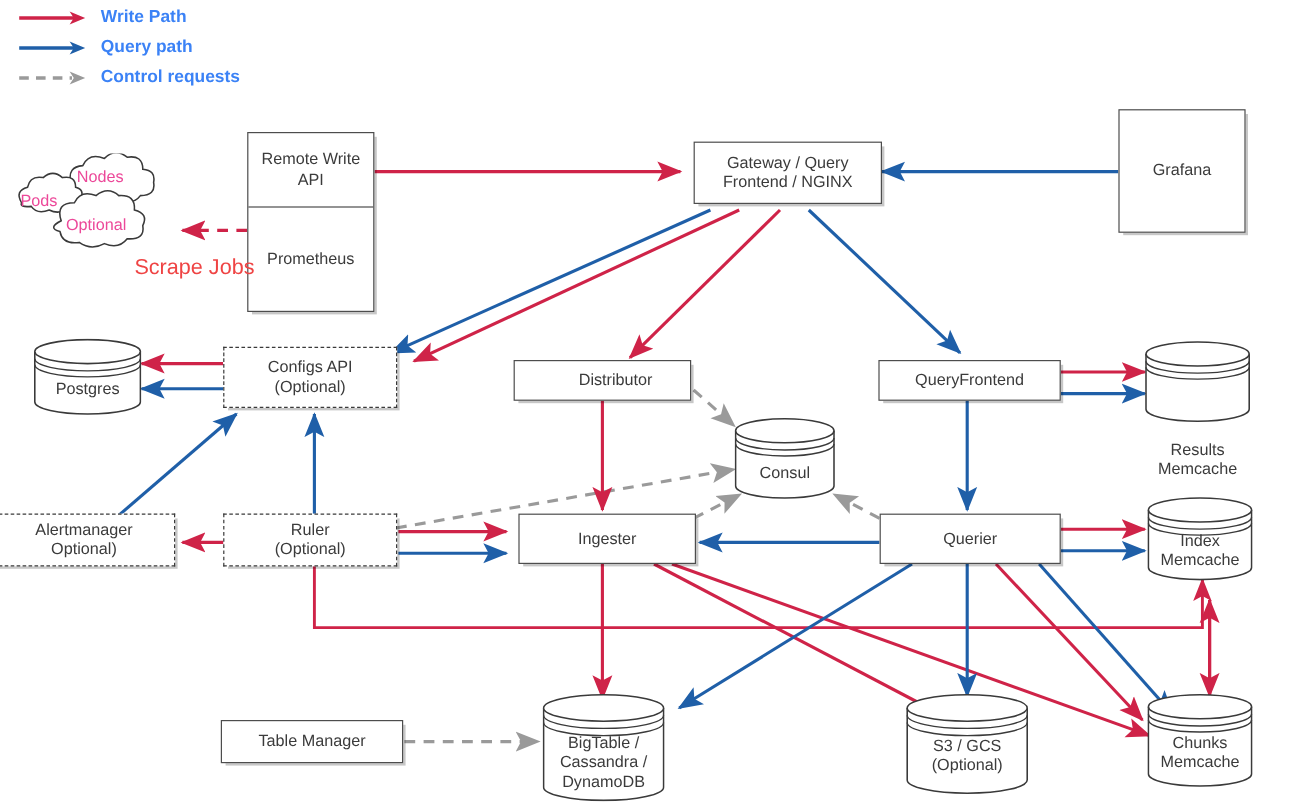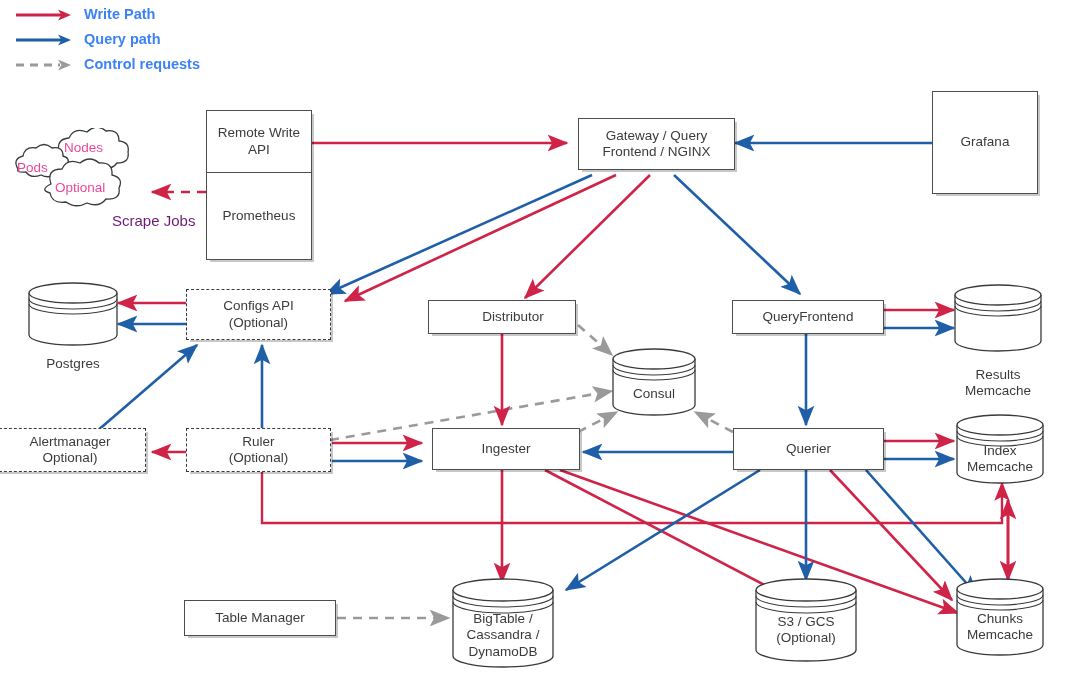--- a/index.html
+++ b/index.html
@@ -80,22 +80,22 @@
   
   #cloudgroup{ position:absolute; z-index:5; }
   #cloudgroup .cl-label{
     position:absolute;
     font-size:13.5px;
     color:#ec4899;
     white-space:nowrap;
   }
   .freelabel{
     position:absolute;
-    font-size:15px;
-    color:#701a75;
+    font-size:18px;
+    color:#ef4444;
     white-space:nowrap;
     z-index:6;
   }
   
   #legend{ position:absolute; left:0; top:0; z-index:7; }
   .lg-row{ position:absolute; height:20px; }
   .lg-text{
     position:absolute;
     left:70px;
     top:-2px;
@@ -314,21 +314,21 @@
     <span>Table Manager</span>
   </div>
 
   <div class="cyl" style="left:28px; top:282px; width:90px; height:64px;">
     <svg class="cyl-svg" width="90" height="64" viewBox="0 0 90 64">
       <path d="M1,11 L1,53 a44,10 0 0 0 88,0 L89,11" fill="#ffffff" stroke="#3a3a3a" stroke-width="1.3"></path>
       <ellipse cx="45" cy="11" rx="44" ry="10" fill="#ffffff" stroke="#3a3a3a" stroke-width="1.3"></ellipse>
       <path d="M1,17 a44,10 0 0 0 88,0" fill="none" stroke="#3a3a3a" stroke-width="1.1"></path>
       <path d="M1,22 a44,10 0 0 0 88,0" fill="none" stroke="#3a3a3a" stroke-width="1.1"></path>
     </svg>
-    <div class="cyl-label" style="top:34px;margin-top:40px;">
+    <div class="cyl-label" style="top:34px;">
       <span>Postgres</span>
     </div>
   </div>
 
   <div class="cyl" style="left:612px; top:348px; width:84px; height:68px;">
     <svg class="cyl-svg" width="84" height="68" viewBox="0 0 84 68">
       <path d="M1,11 L1,57 a41,10 0 0 0 82,0 L83,11" fill="#ffffff" stroke="#3a3a3a" stroke-width="1.3"></path>
       <ellipse cx="42" cy="11" rx="41" ry="10" fill="#ffffff" stroke="#3a3a3a" stroke-width="1.3"></ellipse>
       <path d="M1,17 a41,10 0 0 0 82,0" fill="none" stroke="#3a3a3a" stroke-width="1.1"></path>
       <path d="M1,22 a41,10 0 0 0 82,0" fill="none" stroke="#3a3a3a" stroke-width="1.1"></path>

